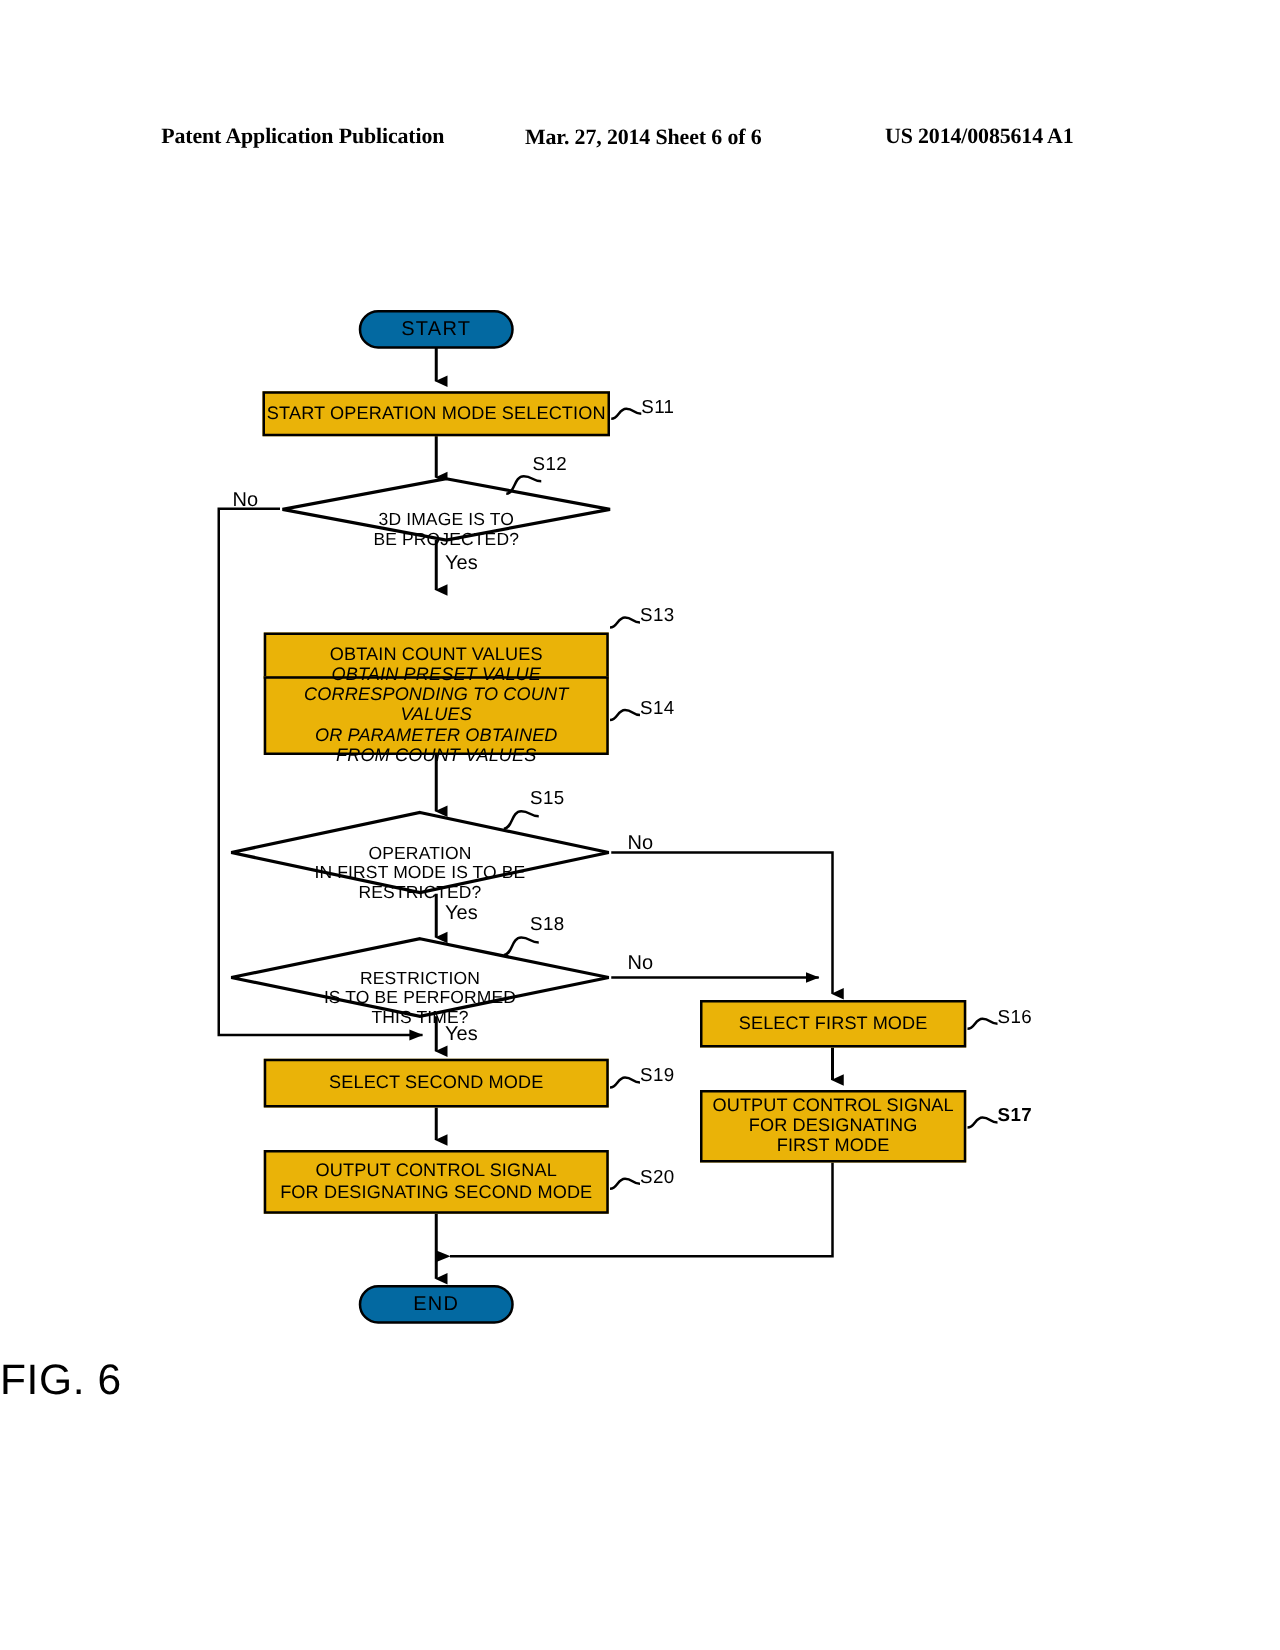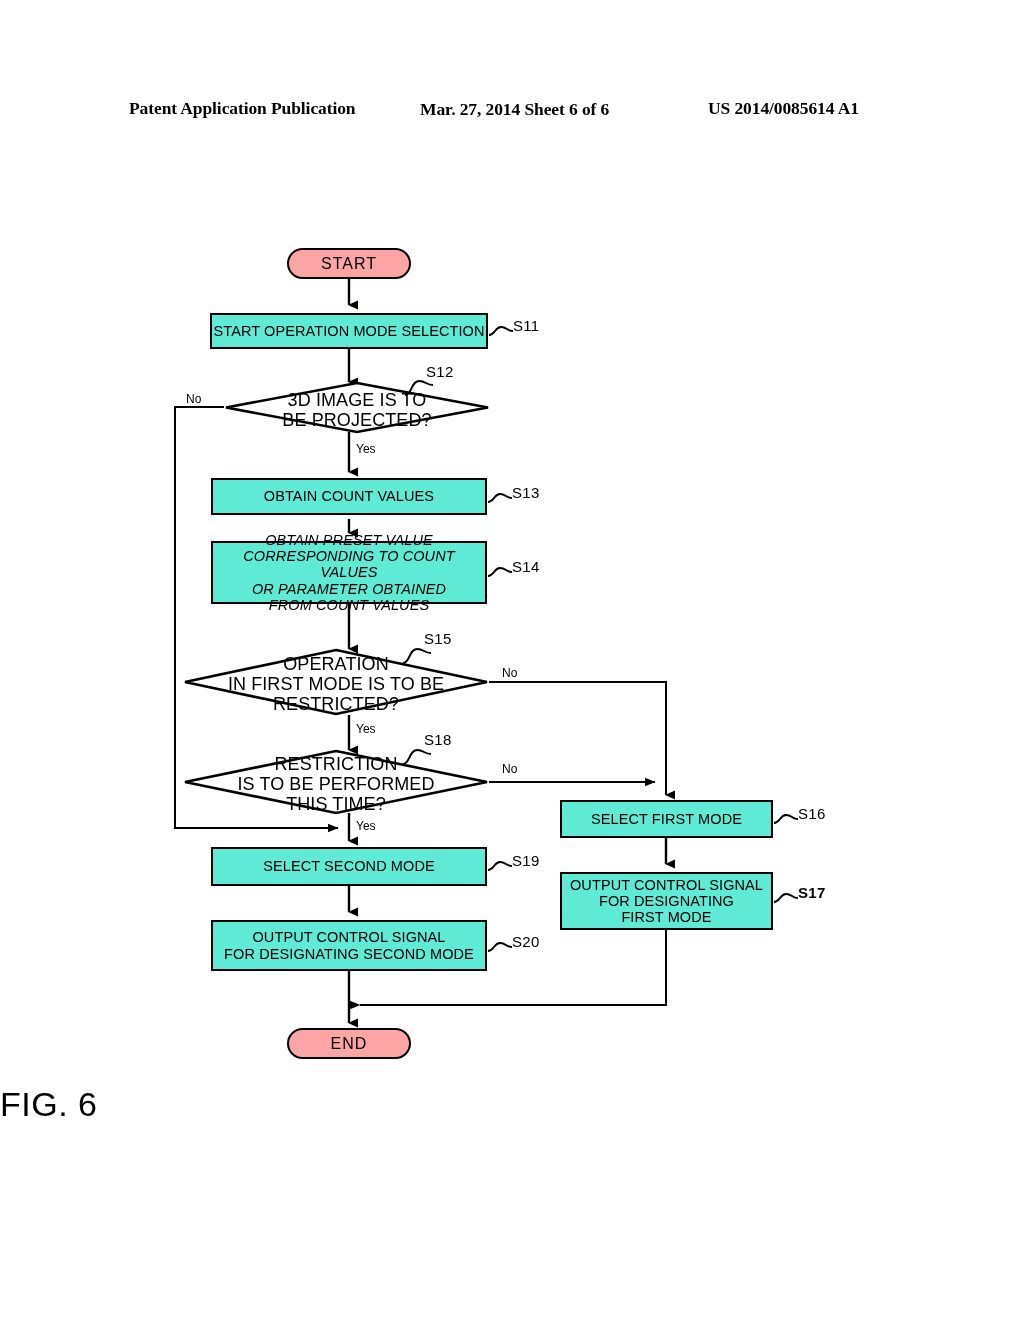--- a/index.html
+++ b/index.html
@@ -71,63 +71,63 @@
     justify-content: center;
     text-align: center;
     line-height: 1.12;
     font-size: 14.5px;
     letter-spacing: 0.1px;
     white-space: pre-line;
   }
   .terminator {
     border: 2.4px solid #000;
     border-radius: 999px;
-    background: #fca5a5;
+    background: #0369a1;
     font-size: 16px;
     letter-spacing: 1px;
   }
   .process {
     border: 2.6px solid #000;
-    background: #5eead4;
+    background: #eab308;
   }
   .decision-wrap {
     position: absolute;
   }
   .decision-wrap svg {
     position: absolute;
     left: 0;
     top: 0;
     overflow: visible;
   }
   .decision-text {
     position: absolute;
     left: 0;
-    top: 3px;
+    top: 16px;
     width: 100%;
     height: 100%;
     display: flex;
     align-items: center;
     justify-content: center;
     text-align: center;
-    font-size: 18px;
+    font-size: 14px;
     line-height: 1.1;
     white-space: pre-line;
     letter-spacing: 0.1px;
   }
 
   
   .step-label {
     position: absolute;
     font-size: 15px;
     letter-spacing: 0.3px;
     white-space: nowrap;
   }
   .edge-label {
     position: absolute;
-    font-size: 12px;
+    font-size: 16px;
     white-space: nowrap;
   }
 
   
   #figure-caption {
     position: absolute;
     left: 0;
     top: 1085px;
     width: 1024px;
     font-size: 34px;
@@ -212,21 +212,21 @@
     <div class="decision-text">3D IMAGE IS TO
 BE PROJECTED?</div>
   </div>
   <svg class="step-leader" style="position:absolute; left:404px; top:376px;" width="30" height="22">
     <path d="M1,19 C8,19 7,5 15,5 C22,5 22,9 29,9" stroke="#000" stroke-width="2" fill="none"></path>
   </svg>
   <span class="step-label" style="left:426px; top:363px;">S12</span>
   <span class="edge-label" style="left:186px; top:392px;">No</span>
   <span class="edge-label" style="left:356px; top:442px;">Yes</span>
 
-  <div class="node process" style="left:211px; top:478px; width:276px; height:37px;">
+  <div class="node process" style="left:211px; top:506px; width:276px; height:37px;">
     <span>OBTAIN COUNT VALUES</span>
   </div>
   <svg class="step-leader" style="position:absolute; left:487px; top:487px;" width="26" height="22">
     <path d="M1,15 C7,15 7,7 13,7 C19,7 19,11 25,11" stroke="#000" stroke-width="2" fill="none"></path>
   </svg>
   <span class="step-label" style="left:512px; top:484px;">S13</span>
 
   <div class="node process" style="left:211px; top:541px; width:276px; height:63px;font-style:italic;">
     <span>OBTAIN PRESET VALUE
 CORRESPONDING TO COUNT VALUES

